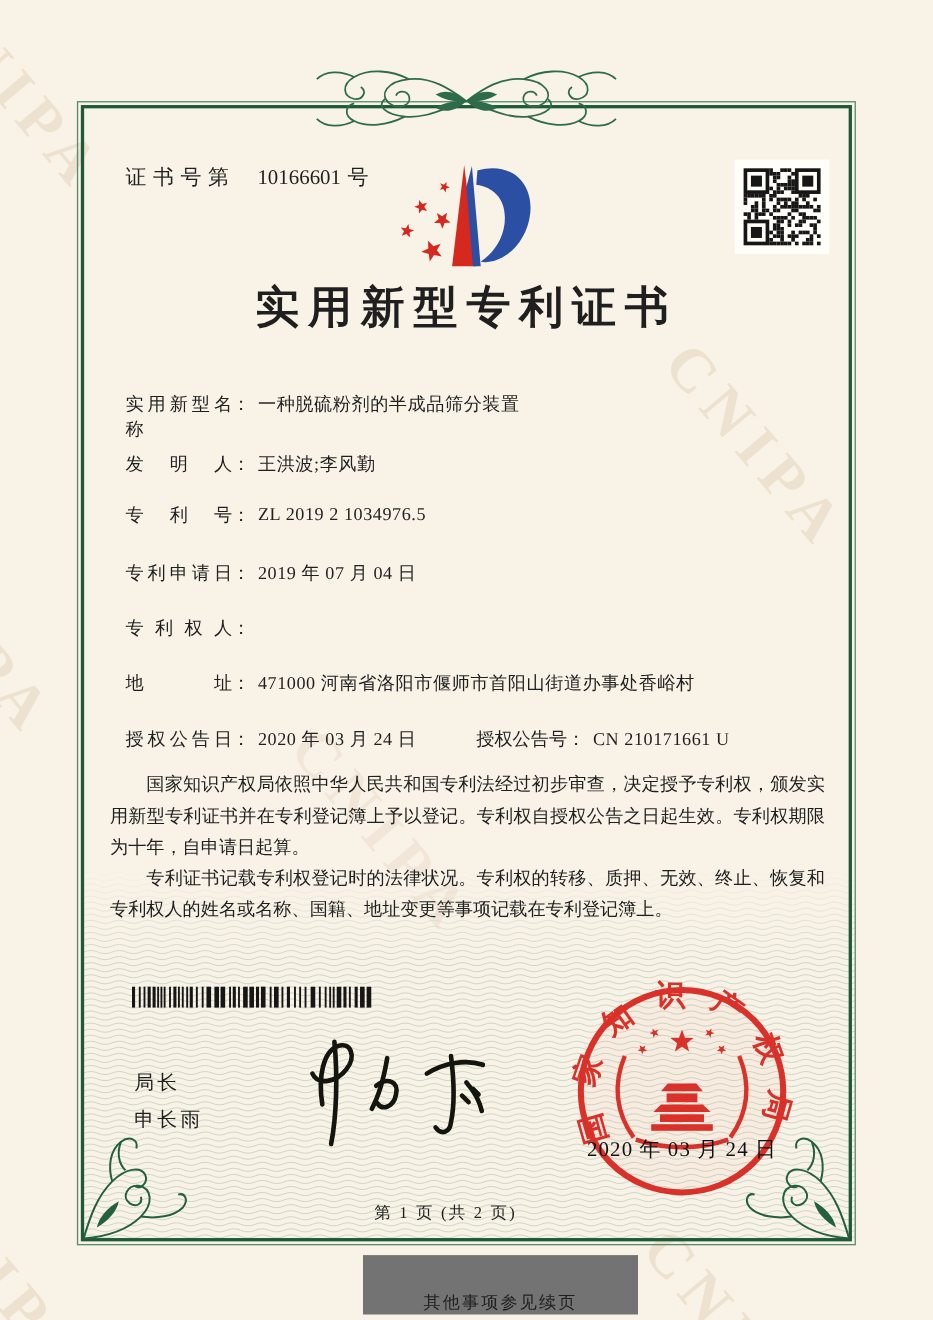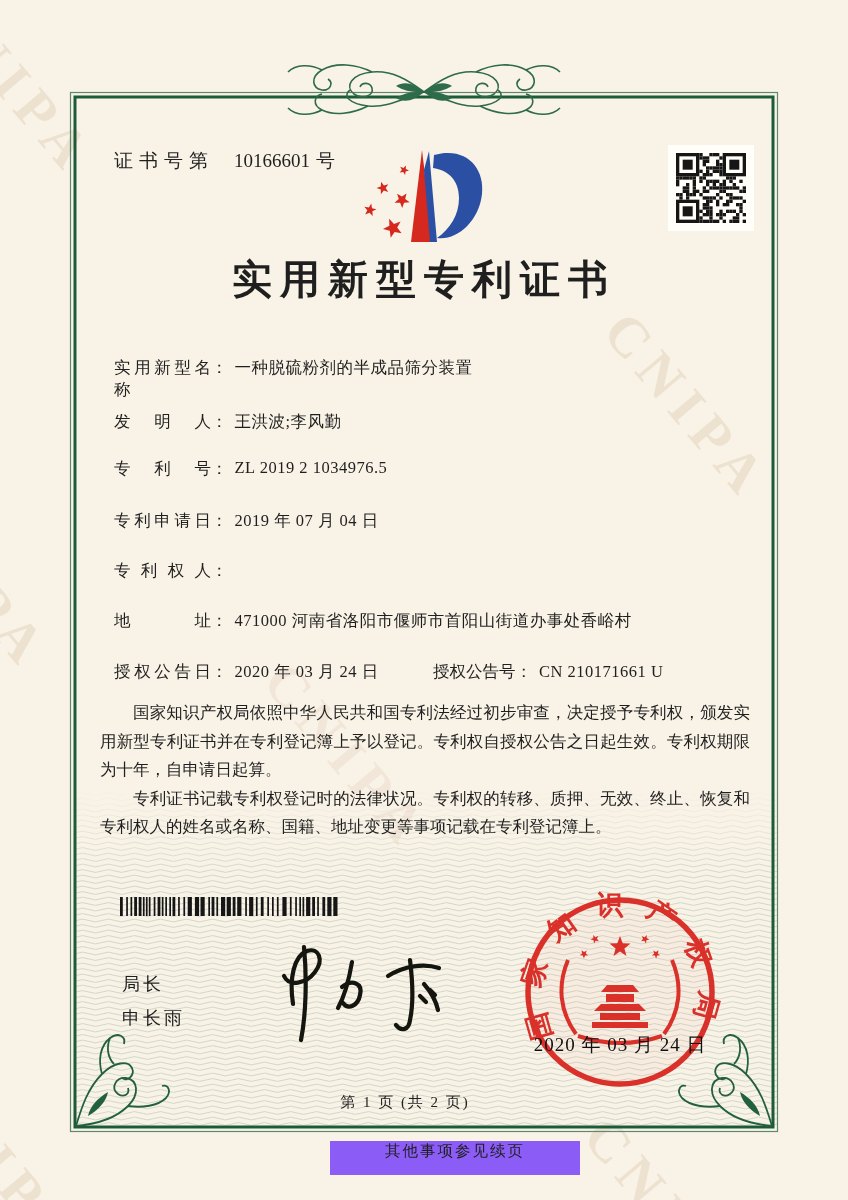--- a/index.html
+++ b/index.html
@@ -20,22 +20,22 @@
   .fvalue{letter-spacing:.5px;white-space:nowrap}
   .grantrow{left:114px;top:661px;width:660px;font-size:16.5px}
   .gpair{position:absolute;top:0;display:flex;align-items:baseline;white-space:nowrap}
   .gp2{left:319px}
   .body{left:100px;top:699px;width:650px;font-size:16.5px;line-height:28.5px;text-align:justify}
   .body p{text-indent:2em}
   .bureau{left:122px;top:972px;font-size:18px;letter-spacing:3px}
   .bureau2{left:122px;top:1006px;font-size:18px;letter-spacing:3px}
   .sealdate{left:510px;top:1032px;width:220px;text-align:center;font-size:19px;letter-spacing:1px;color:#111}
   .pageinfo{left:0;top:1093px;width:810px;text-align:center;font-size:15px;letter-spacing:2px}
-  .footnote{left:330px;top:1141px;width:250px;height:34px;background:#8b5cf6;
-            display:flex;align-items:flex-start;justify-content:center;font-size:15.5px;letter-spacing:2px}
+  .footnote{left:330px;top:1141px;width:250px;height:54px;background:#737373;
+            display:flex;align-items:flex-end;justify-content:center;font-size:15.5px;letter-spacing:2px}
 </style>
 </head>
 <body>
 
 <div class="page">
 
   <div class="wm" style="left:-35px;top:-25px">CNIPA</div>
   <div class="wm" style="left:640px;top:300px">CNIPA</div>
   <div class="wm" style="left:-80px;top:470px">CNIPA</div>
   <div class="wm" style="left:300px;top:650px;color:rgba(190,158,122,.13)">CNIPA</div>

